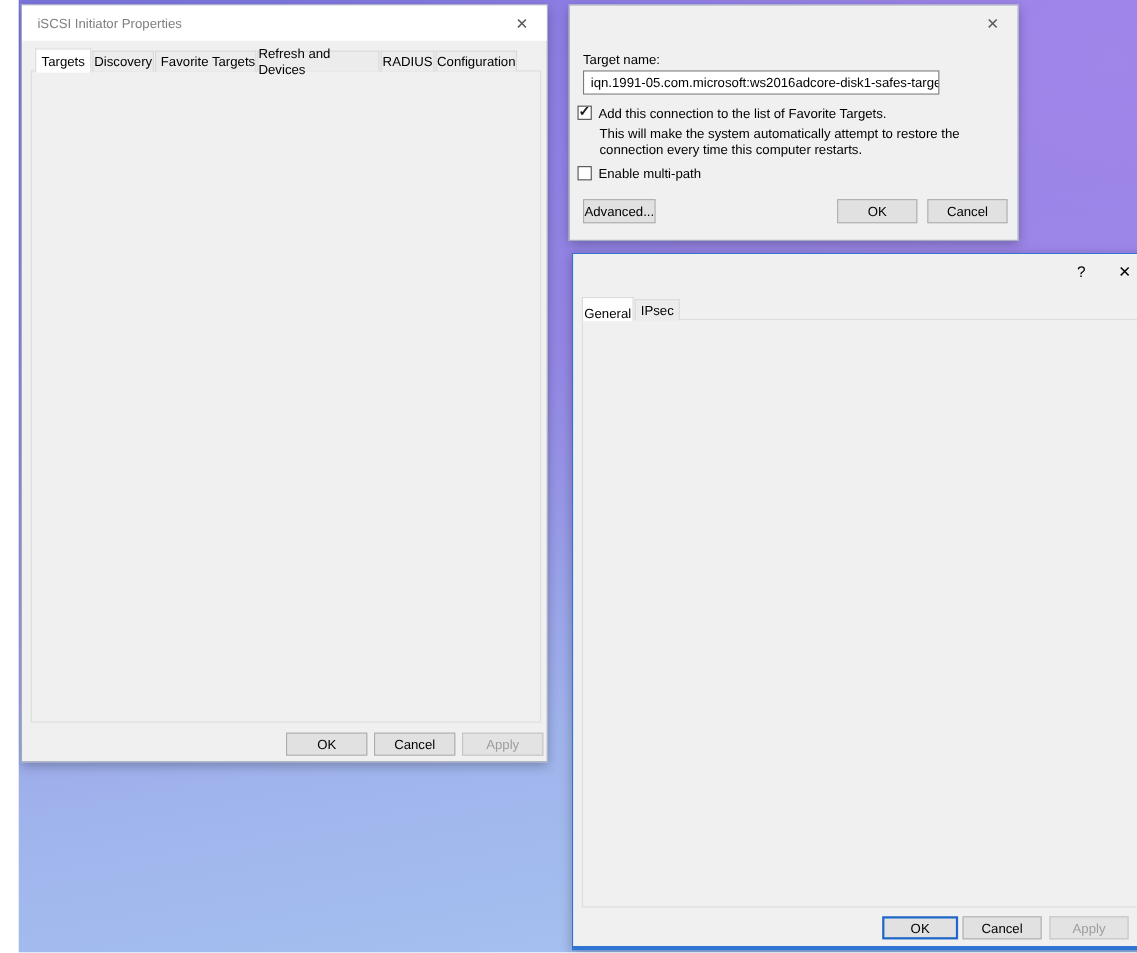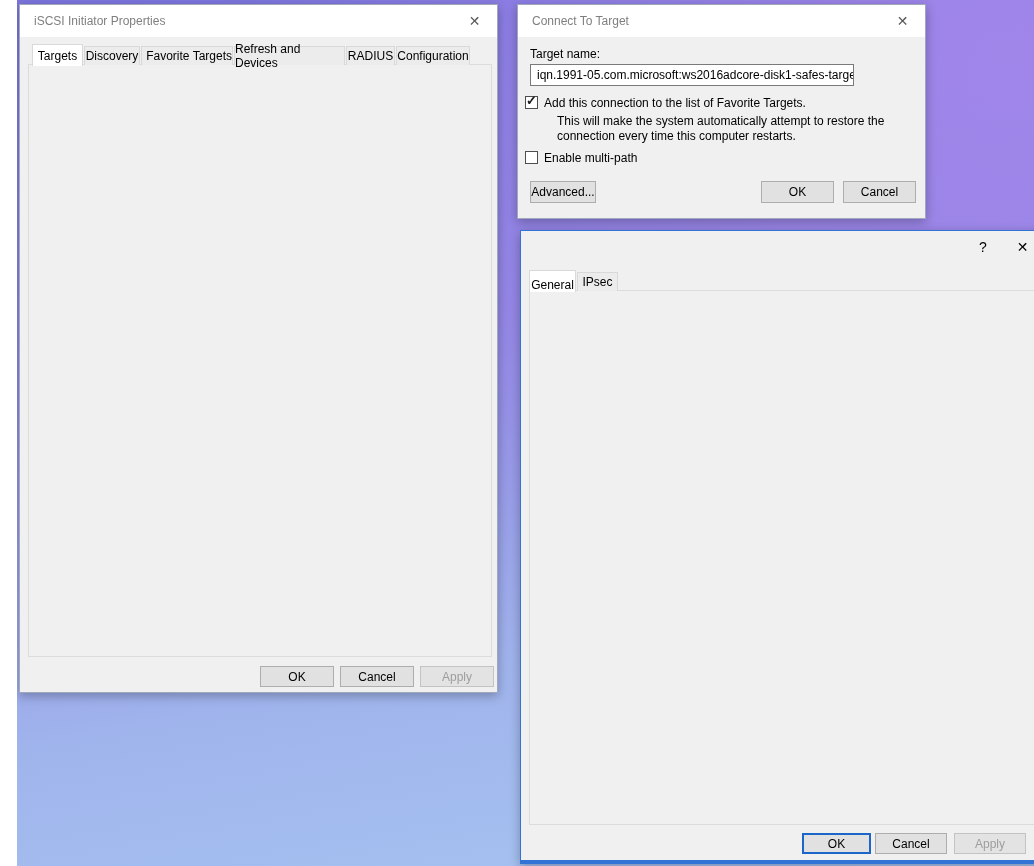--- a/index.html
+++ b/index.html
@@ -128,35 +128,32 @@
     <div class="btn" style="left:349px; top:502px; width:107px; height:21px;">Devices...</div>
 
     <div class="whitepanel" style="left:9px; top:562px; width:462px; height:89px;"></div>
 
     <div class="btn" style="left:240px; top:661px; width:74px; height:21px;">OK</div>
     <div class="btn" style="left:320px; top:661px; width:74px; height:21px;">Cancel</div>
     <div class="btn disabled" style="left:400px; top:661px; width:74px; height:21px;">Apply</div>
   </div>
 
   <div class="dlg inactive" style="left:500px; top:4px; width:409px; height:215px;">
-    <div class="titlebar">
-      <span class="title gray">Connect To Target</span>
-    </div>
     <div class="caption-btn" style="right:0;">✕</div>
 
     <div class="lbl" style="left:12px; top:42px;">Target name:</div>
     <div class="tinput" style="left:12px; top:59px; width:324px; height:22px;">iqn.1991-05.com.microsoft:ws2016adcore-disk1-safes-target</div>
 
     <div class="cbrow" style="left:7px; top:91px;">
       <span class="cb">
           <span class="mark">✓</span>
         </span>
       <span class="cblabel">Add this connection to the list of Favorite Targets.</span>
     </div>
-    <div class="para" style="left:39px; top:109px; width:336px;">This will make the system automatically attempt to restore the connection every time this computer restarts.</div>
+    <div class="para" style="left:27px; top:109px; width:336px;">This will make the system automatically attempt to restore the connection every time this computer restarts.</div>
 
     <div class="cbrow" style="left:7px; top:146px;">
       <span class="cb"></span>
       <span class="cblabel">Enable multi-path</span>
     </div>
 
     <div class="btn" style="left:12px; top:176px; width:66px; height:22px;">Advanced...</div>
     <div class="btn" style="left:243px; top:176px; width:73px; height:22px;">OK</div>
     <div class="btn" style="left:325px; top:176px; width:73px; height:22px;">Cancel</div>
   </div>

